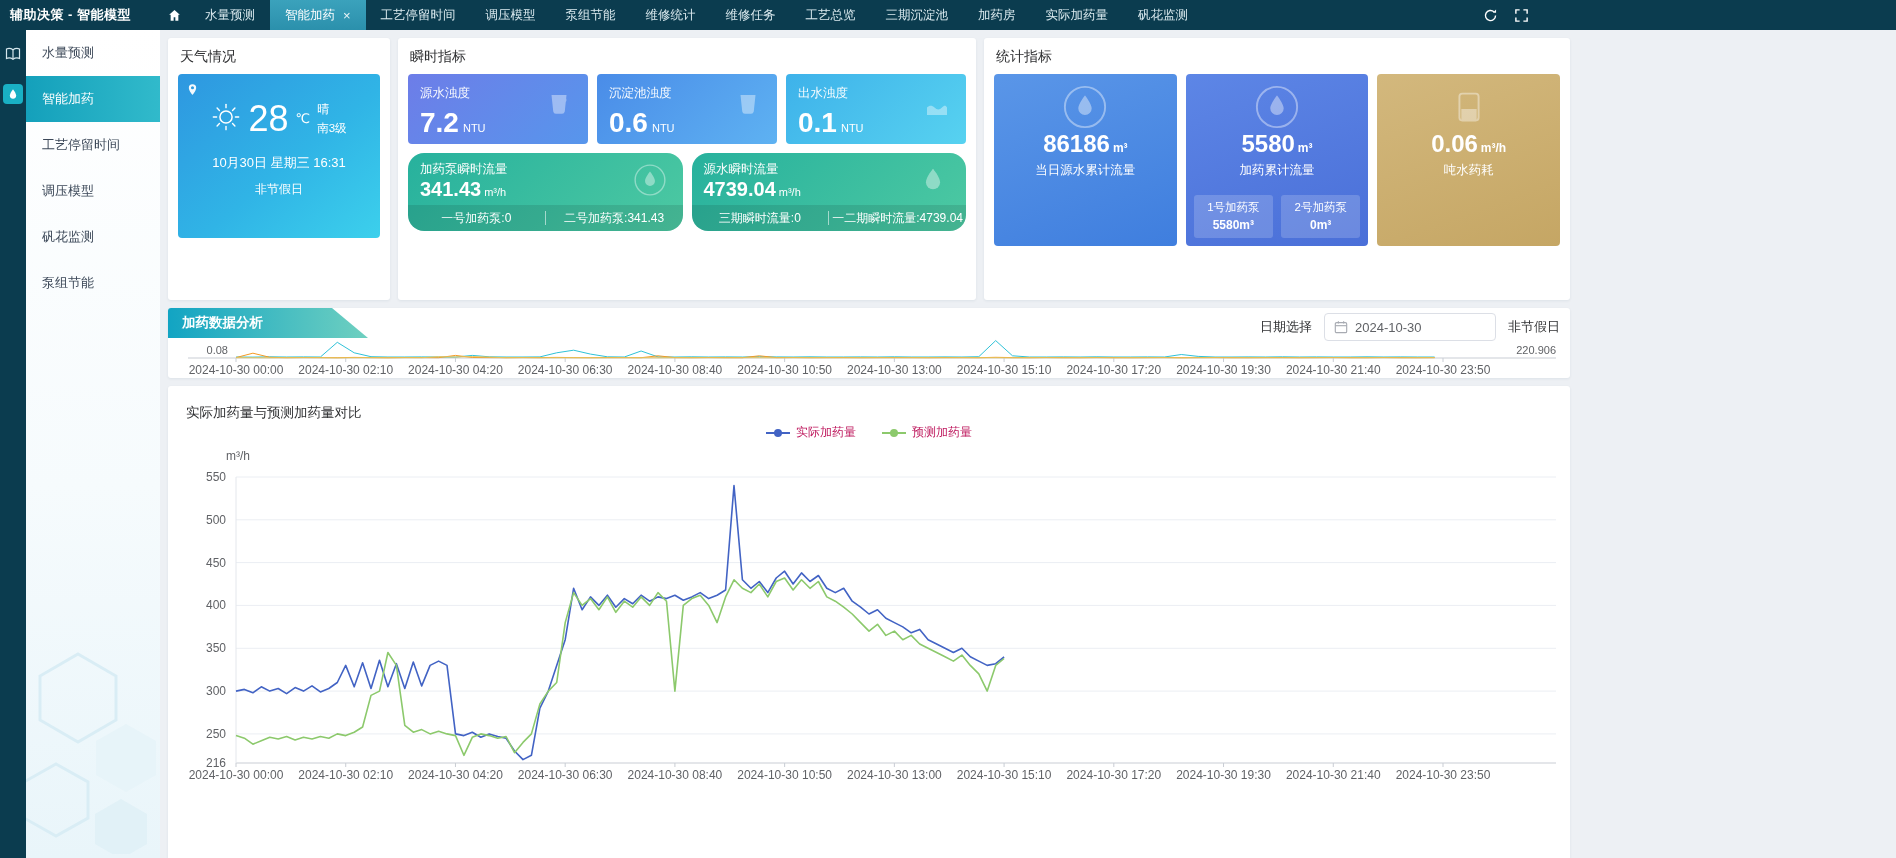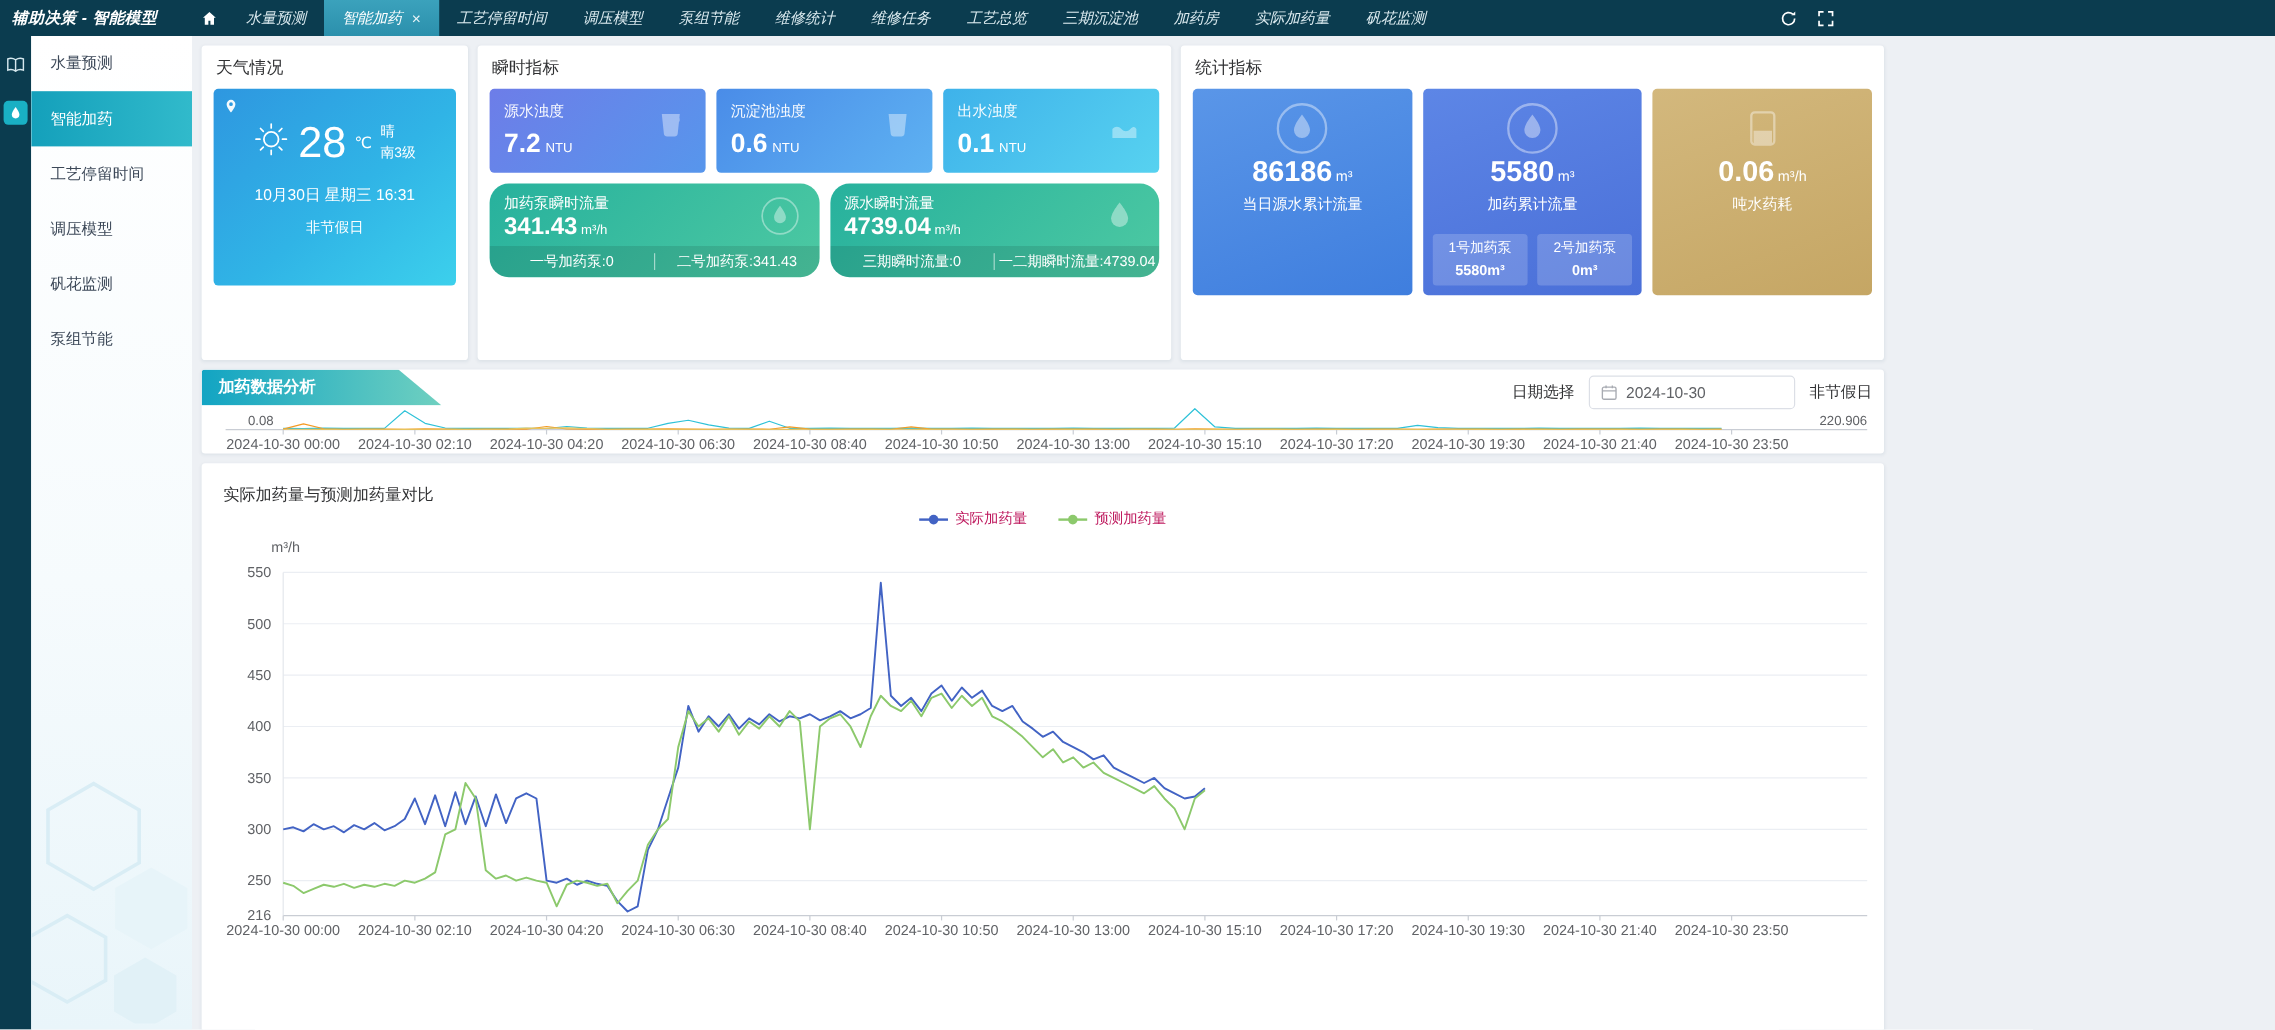--- a/index.html
+++ b/index.html
@@ -1,20 +1,20 @@
 <!DOCTYPE html>
 <html><head>
 <meta charset="utf-8">
 <style>
   html,body{margin:0;padding:0;}
   body{width:1896px;height:858px;overflow:hidden;position:relative;background:#edf0f4;
        font-family:"Liberation Sans","DejaVu Sans",sans-serif;-webkit-font-smoothing:antialiased;}
 
   
-  .topbar{position:absolute;top:0;left:0;right:0;height:30px;background:#0b3c4f;display:flex;align-items:stretch;color:#fff;z-index:10;font-style:italic;}
+  .topbar{position:absolute;top:0;left:0;right:0;height:30px;background:#0b3c4f;display:flex;align-items:stretch;color:#fff;z-index:10;}
   .app-title{width:158px;padding-left:10px;font-size:13px;font-weight:bold;display:flex;align-items:center;letter-spacing:.5px;box-sizing:border-box;}
   .home-btn{width:32px;display:flex;align-items:center;justify-content:center;cursor:pointer;}
   .tabs{display:flex;align-items:stretch;font-size:12.5px;}
   .tab{display:flex;align-items:center;padding:0 15px;color:#dcebf0;cursor:pointer;white-space:nowrap;}
   .tab.active{background:linear-gradient(180deg,#3ba2bc,#2b90ac);color:#fff;}
   .tab .close-x{margin-left:8px;font-size:13px;line-height:1;opacity:.9;}
   .tb-icons{position:absolute;left:1483px;top:0;height:30px;display:flex;align-items:center;gap:16px;}
   .tb-icons span{cursor:pointer;display:flex;}
 
   
@@ -47,21 +47,21 @@
   .w-wind{font-size:11.5px;}
   .w-date{margin-top:16px;font-size:13px;}
   .w-holiday{margin-top:9px;font-size:12px;}
 
   
   .instant-panel{width:578px;padding:8px 10px;}
   .t-cards{display:flex;gap:9px;margin-bottom:9px;}
   .t-card{flex:1;height:70px;border-radius:4px;color:#fff;padding:11px 12px;box-sizing:border-box;position:relative;overflow:hidden;}
   .t-card .tc-label{font-size:12.5px;opacity:.96;}
   .tc-val{margin-top:5px;}
-  .tc-val .big{font-size:22px;font-weight:bold;}
+  .tc-val .big{font-size:28px;font-weight:bold;}
   .tc-val .unit{font-size:11px;margin-left:4px;}
   .tc-icon{position:absolute;right:14px;top:16px;opacity:.4;}
   .t1{background:linear-gradient(135deg,#6d7de8,#5796ec);}
   .t2{background:linear-gradient(135deg,#4a8ce8,#5eb2f2);}
   .t3{background:linear-gradient(135deg,#3eb2ea,#57d2f0);}
   .f-cards{display:flex;gap:9px;}
   .f-card{flex:1;height:78px;border-radius:16px;color:#fff;position:relative;overflow:hidden;
     background:linear-gradient(135deg,#27b19d,#4dc9a2);}
   .fc-top{padding:8px 12px 0;}
   .fc-label{font-size:12.5px;}
@@ -74,21 +74,21 @@
 
   
   .stats-panel{width:586px;padding:8px 10px;}
   .s-cards{display:flex;gap:9px;height:172px;}
   .s-card{flex:1;border-radius:4px;color:#fff;position:relative;text-align:center;padding-top:8px;box-sizing:border-box;overflow:hidden;}
   .s1{background:linear-gradient(160deg,#5a96e8,#3f7ede);}
   .s2{background:linear-gradient(160deg,#5d86e6,#4a6fd8);}
   .s3{background:linear-gradient(160deg,#d3b87d,#c5a664);}
   .s-icon{opacity:.4;margin:2px auto 0;height:46px;}
   .s-val{font-size:24px;font-weight:bold;line-height:1.2;}
-  .s-val .unit{font-size:12px;font-weight:normal;margin-left:3px;}
+  .s-val .unit{font-size:12px;font-weight:bold;margin-left:3px;}
   .s-label{font-size:12.5px;margin-top:3px;}
   .s-subs{position:absolute;bottom:8px;left:8px;right:8px;display:flex;gap:8px;}
   .s-sub{flex:1;background:rgba(255,255,255,.18);border-radius:3px;padding:4px 0;font-size:11.5px;line-height:1.5;}
   .s-sub .sv{font-size:12px;font-weight:bold;}
 
   
   .band{margin-top:8px;width:1402px;height:70px;position:relative;}
   .band-header{position:absolute;left:0;top:0;height:30px;width:200px;color:#fff;font-size:13.5px;font-weight:bold;
     line-height:30px;padding-left:14px;box-sizing:border-box;border-top-left-radius:3px;
     background:linear-gradient(90deg,#12a4c3,#6fd0c0);clip-path:polygon(0 0,82% 0,100% 100%,0 100%);}

